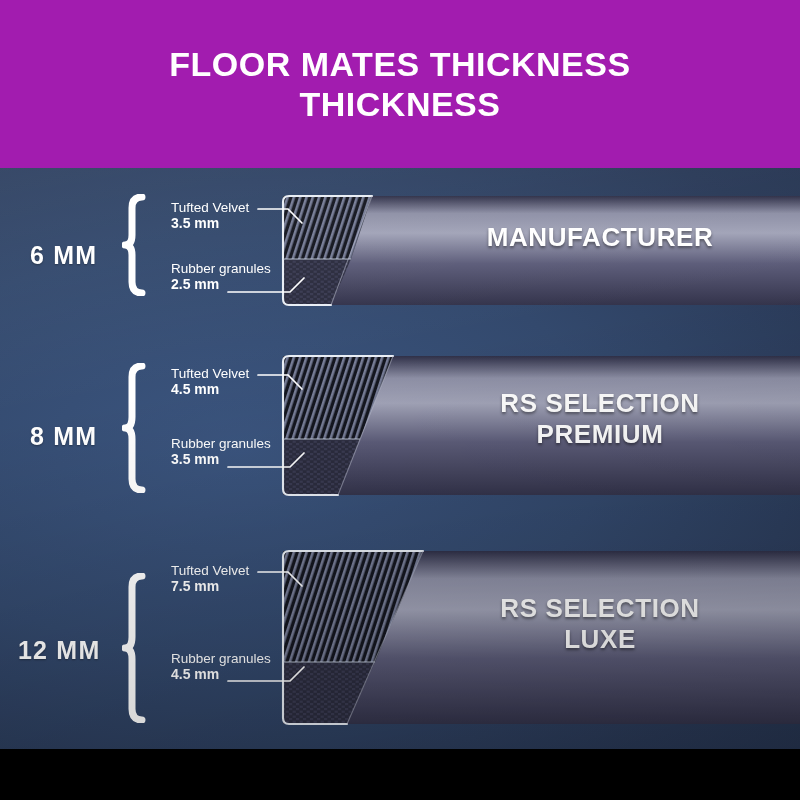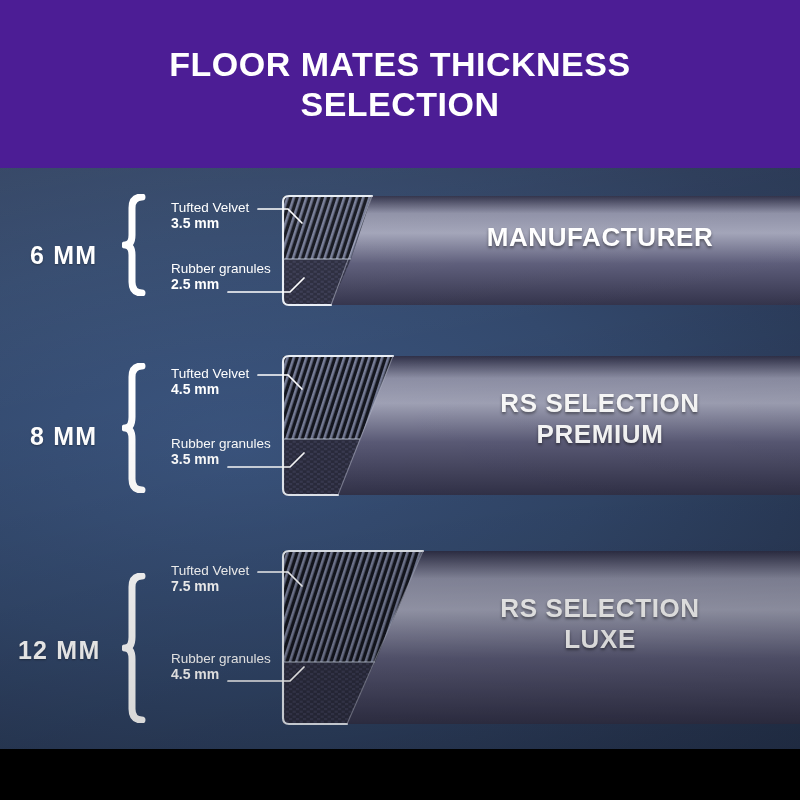--- a/index.html
+++ b/index.html
@@ -14,21 +14,21 @@
   #stage {
     position: relative;
     width: 800px; height: 800px;
     background: #000000;
   }
 
   
   .header-band {
     position: absolute; left: 0; top: 0;
     width: 800px; height: 168px;
-    background: #4c1d95;
+    background: #a21caf;
     display: flex; align-items: center; justify-content: center;
   }
   .title {
     color: #ffffff;
     font-family: "Liberation Sans", sans-serif;
     font-weight: 700;
     font-size: 34px;
     line-height: 1.18;
     letter-spacing: 0.5px;
     text-align: center;
@@ -103,21 +103,21 @@
   .mat svg { display: block; }
 </style>
 </head>
 <body>
 
 <div id="stage">
 
   <div class="header-band">
     <div class="title">
       <div>FLOOR MATES THICKNESS</div>
-      <div>SELECTION</div>
+      <div>THICKNESS</div>
     </div>
   </div>
 
   <div class="panel">
 
     <div class="row" style="top:0px;height:175px;">
 
       <div class="mat" style="left:275px;top:25px;">
         <svg width="525" height="120" viewBox="0 0 525 120">
           <defs>

